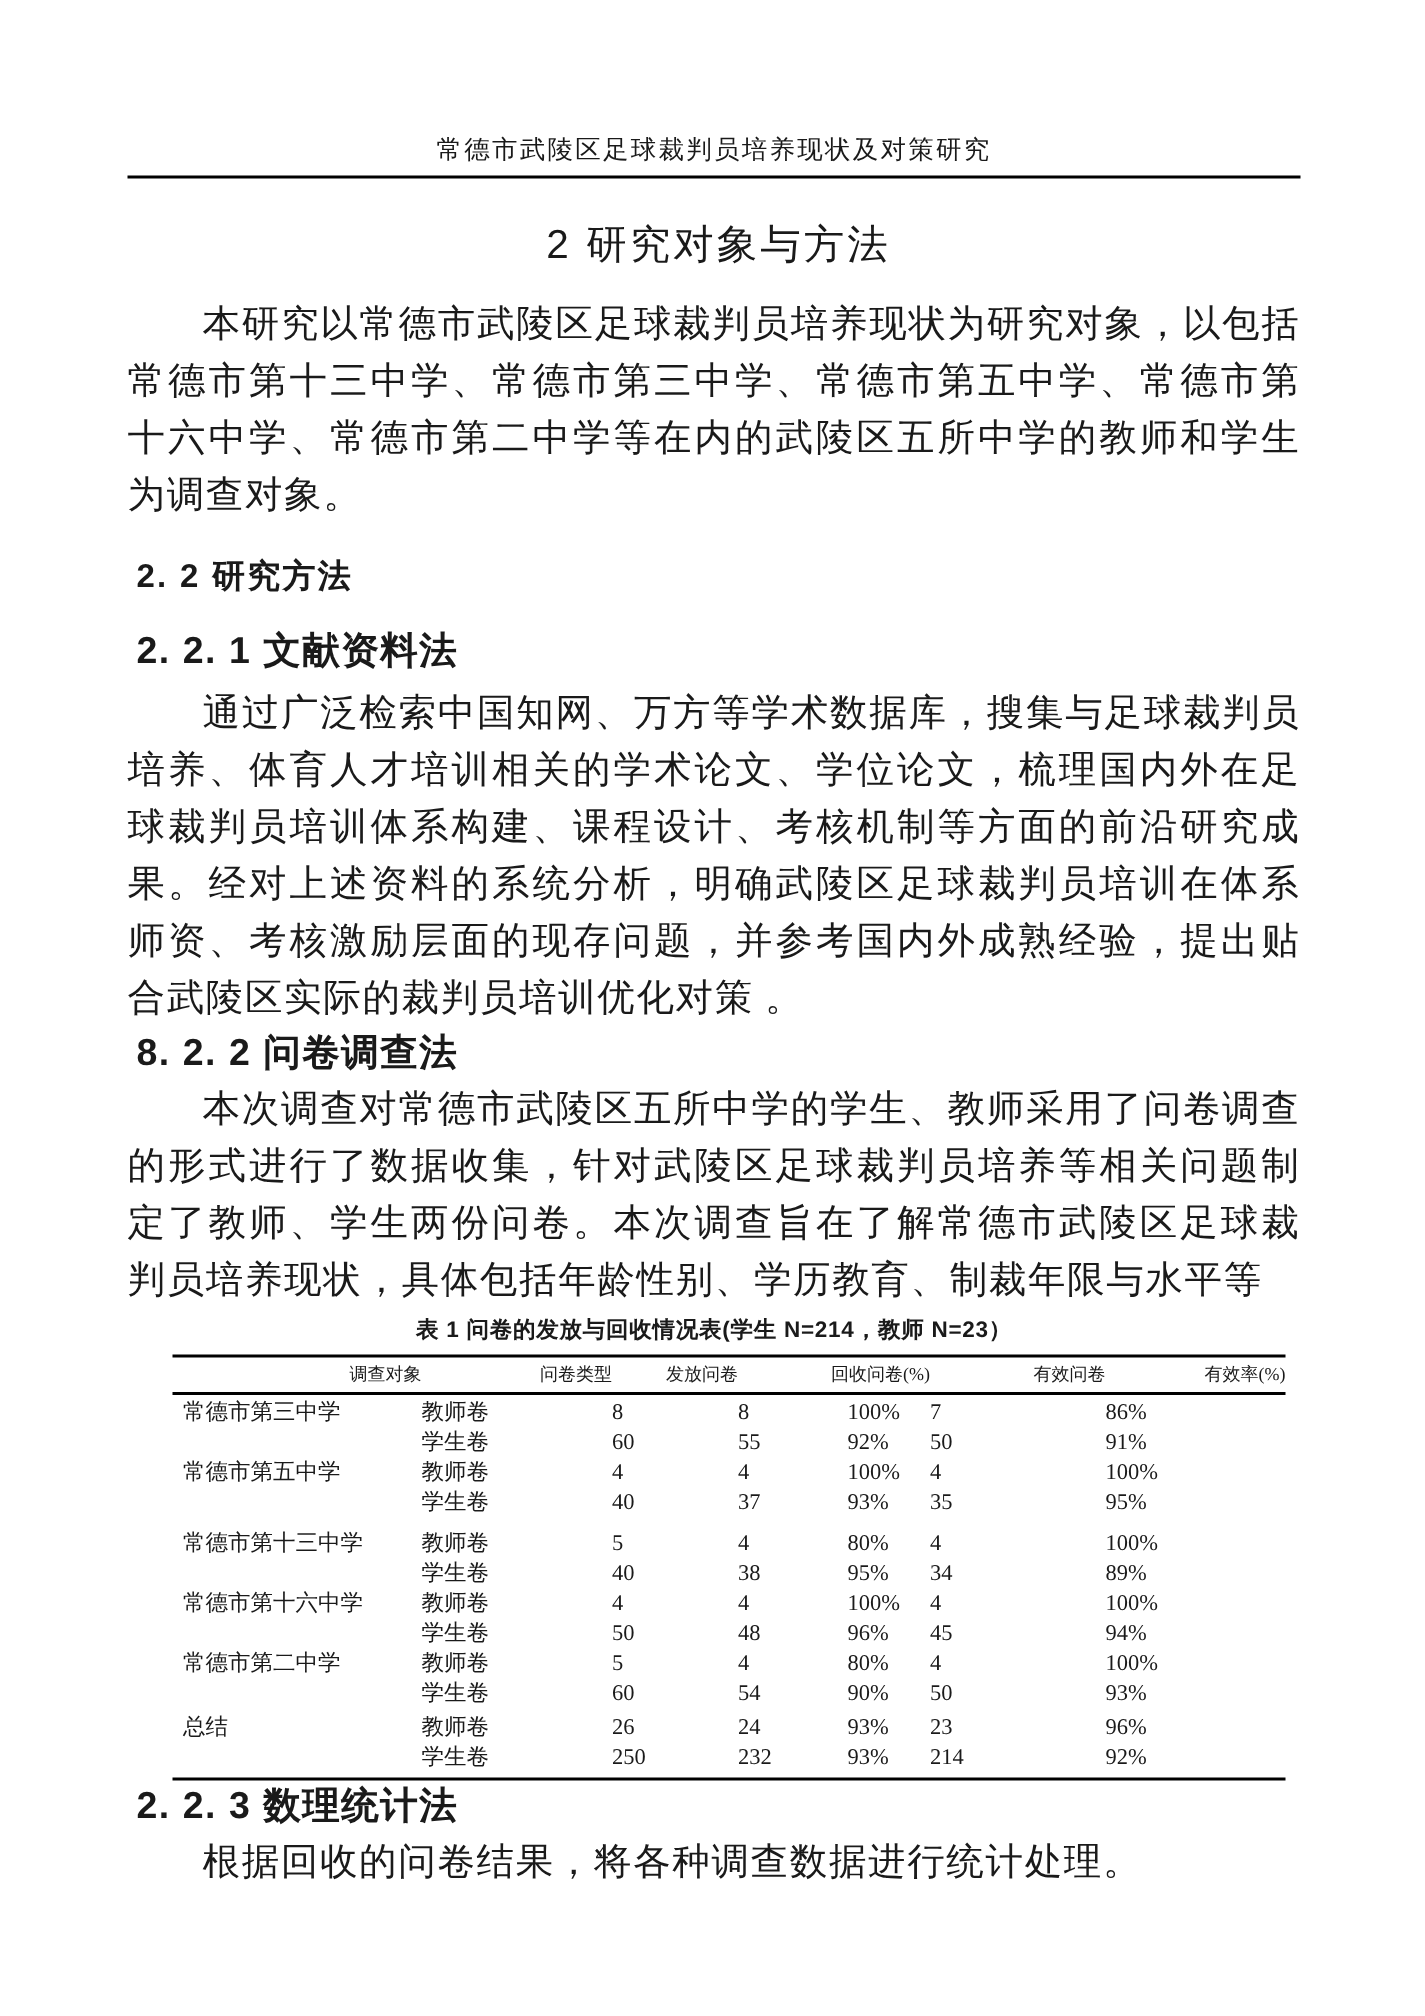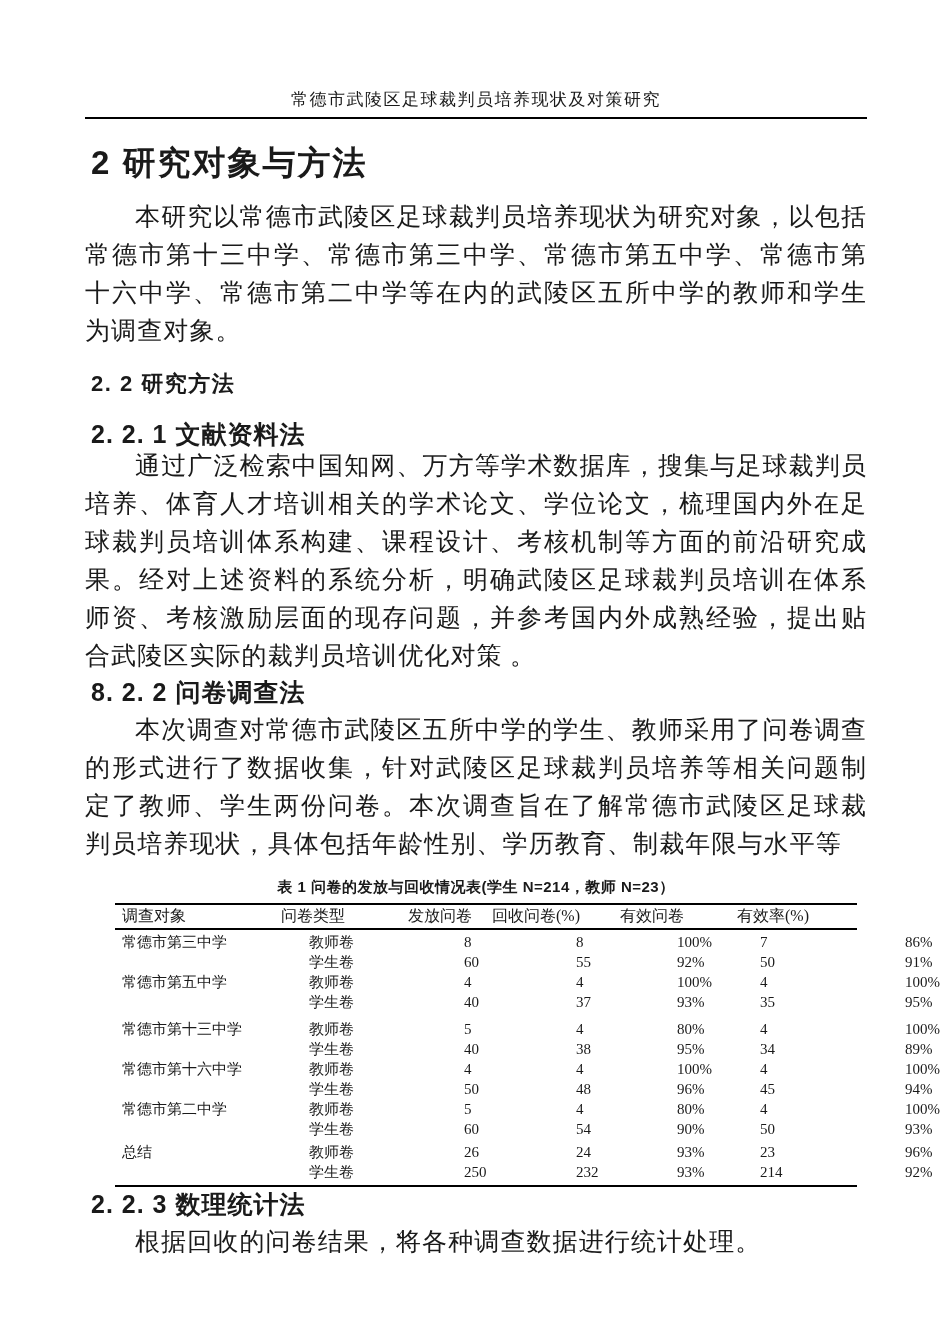--- a/index.html
+++ b/index.html
@@ -25,24 +25,25 @@
     font-size:17px;
     line-height:24px;
     letter-spacing:1.5px;
   }
 
   
   .h1 {
     margin-top:27px;
     padding-left:6px;
     font-family:"Liberation Sans","DejaVu Sans",sans-serif;
-    font-weight:700;
-    font-size:33px;
+    font-weight:400;
+    font-size:27px;
     line-height:34px;
     letter-spacing:2px;
+    text-align:center;
   }
   .h2 {
     padding-left:6px;
     font-family:"Liberation Sans","DejaVu Sans",sans-serif;
     font-weight:700;
     font-size:22px;
     line-height:27px;
     letter-spacing:1.5px;
   }
   .h2.s21 { margin-top:30px; }
@@ -60,27 +61,27 @@
   .h3.s223 { margin-top:6px; }
 
   .para {
     font-size:25px;
     line-height:38px;
     letter-spacing:1.1px;
     text-align:justify;
     text-indent:2em;
   }
   .para.p1 { margin-top:18px; }
-  .para.p2 { margin-top:2px; }
+  .para.p2 { margin-top:12px; }
   .para.p3 { margin-top:8px; }
   .para.p4 { margin-top:8px; }
 
   
   .table-caption {
-    margin-top:14px;
+    margin-top:4px;
     text-align:center;
     font-family:"Liberation Sans","DejaVu Sans",sans-serif;
     font-weight:700;
     font-size:15px;
     line-height:20px;
     letter-spacing:0.5px;
   }
   .table {
     margin-top:6px;
     margin-left:30px;
@@ -88,28 +89,28 @@
     border-top:2px solid #000;
     border-bottom:2px solid #000;
     font-size:15px;
   }
   .thead {
     display:grid;
     grid-template-columns:166px 127px 84px 128px 117px 1fr;
     align-items:center;
     height:25px;
     border-bottom:2px solid #000;
-    font-size:16px;
+    font-size:12px;
+    text-align:right;
   }
   .trow {
     display:grid;
     grid-template-columns:166px 127px 84px 73px 55px 117px 1fr;
     height:20px;
     line-height:20px;
-    gap:28px;
   }
   .trow.gap-lg { margin-top:7px; }
   .trow.gap-sm { margin-top:3px; }
   .th, .td { white-space:nowrap; overflow:visible; }
   .th.c1, .td.c1 { padding-left:7px; }
   .tbody { padding-top:2px; padding-bottom:3px; }
 
   .page-number {
     position:absolute;
     left:397px;

